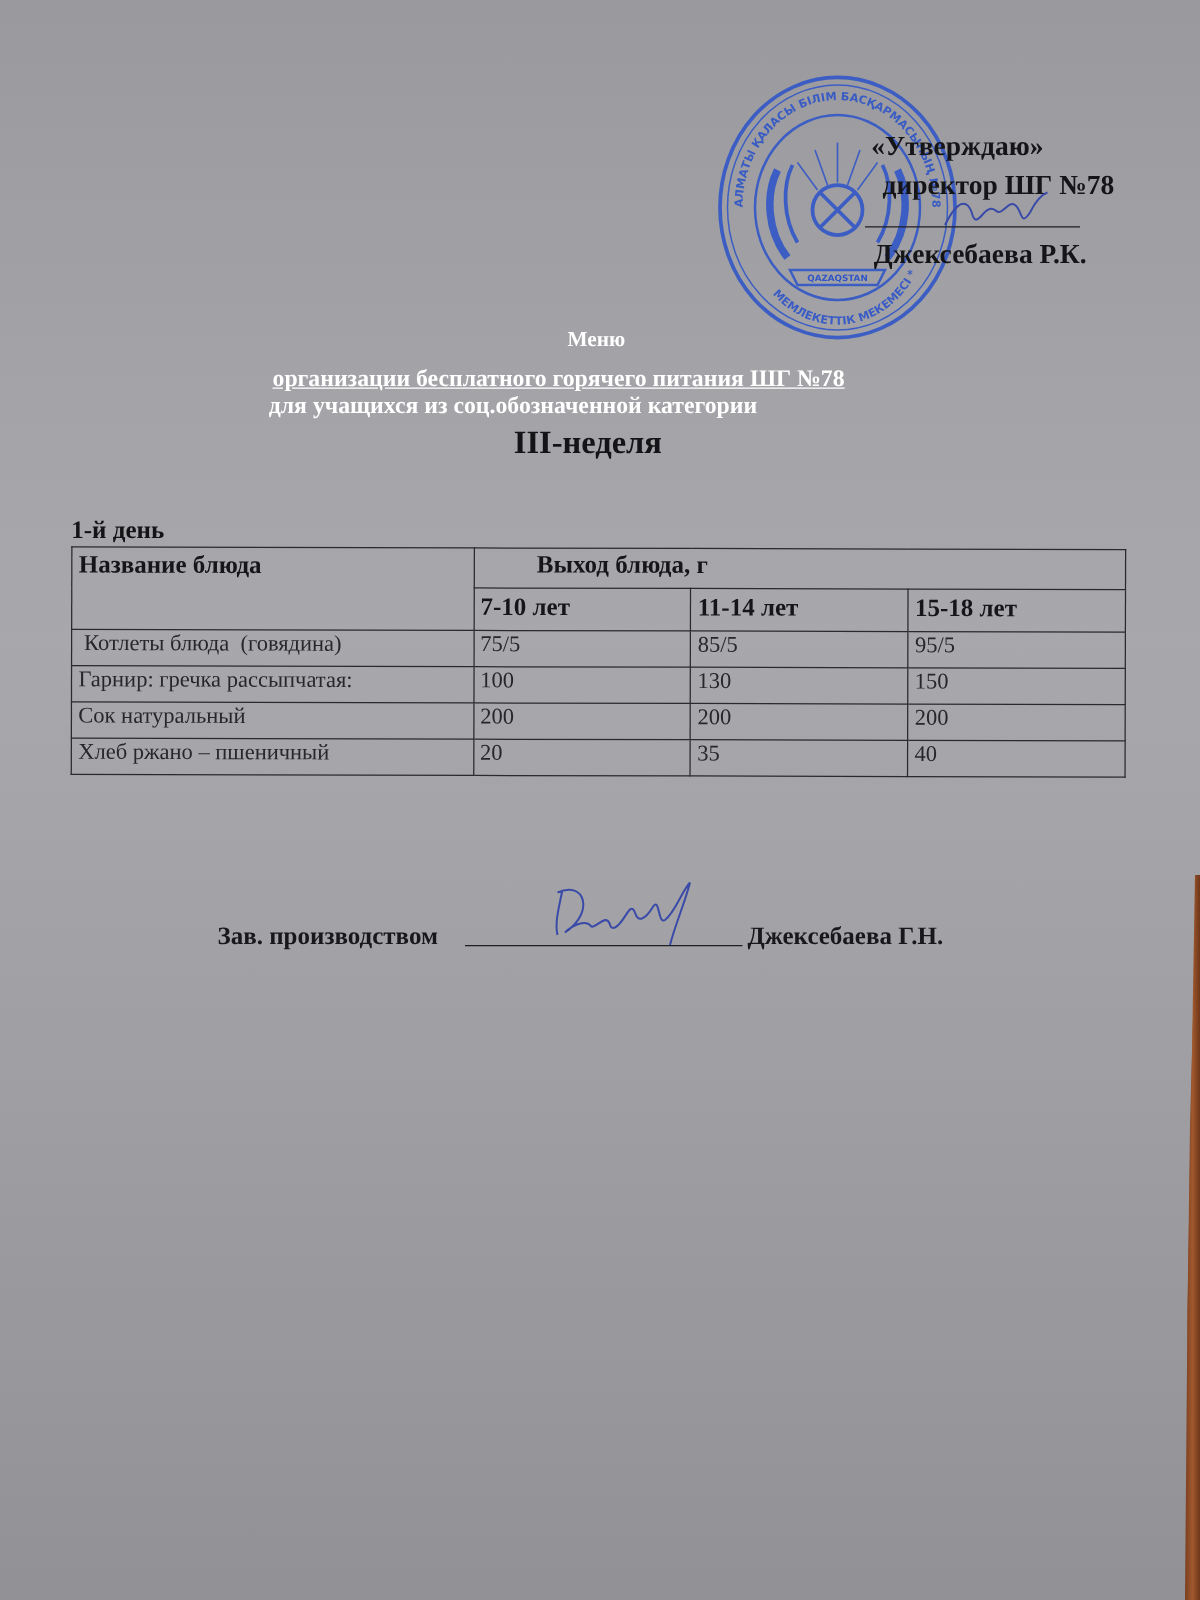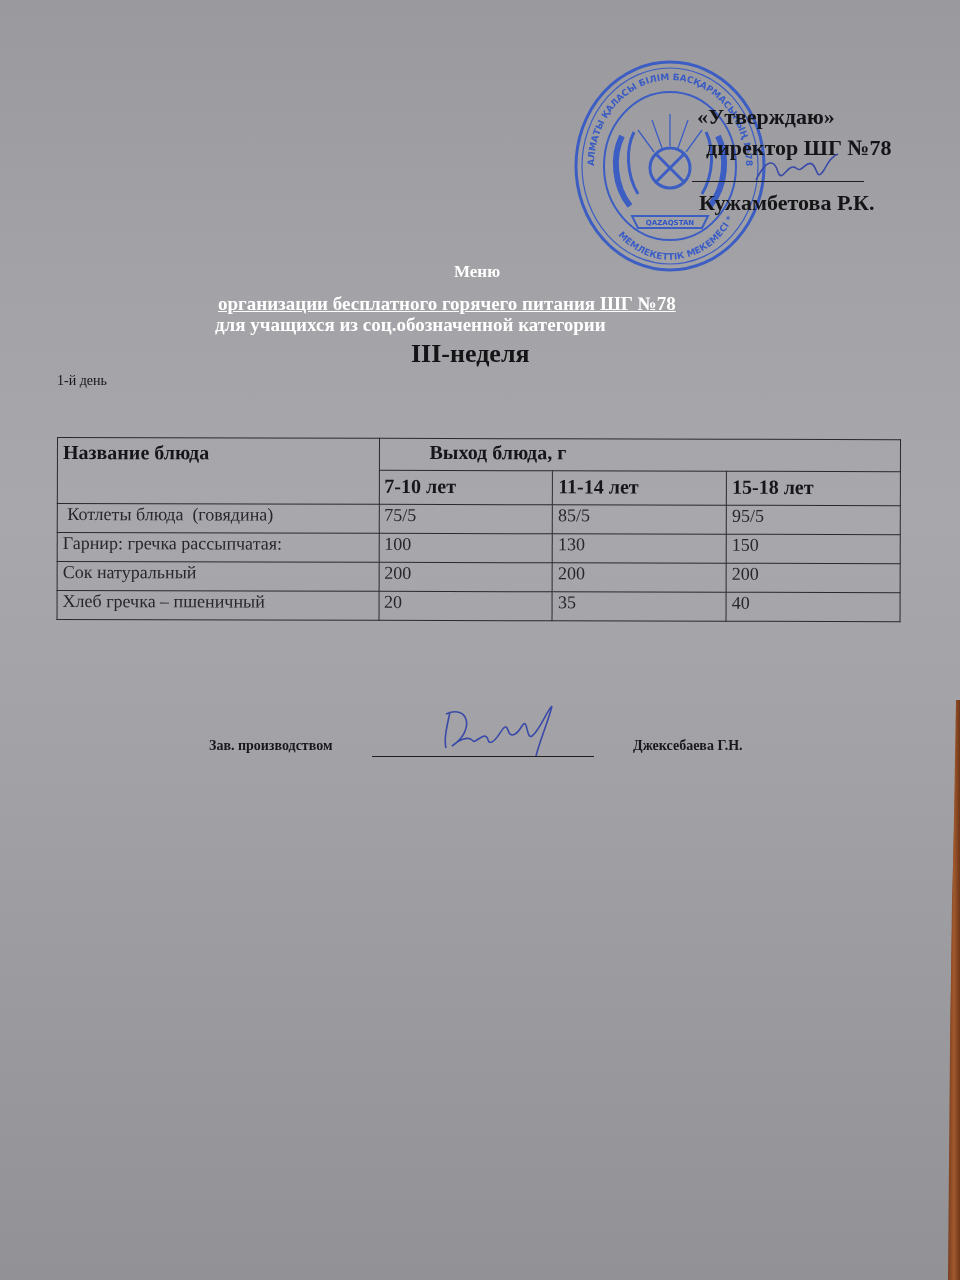--- a/index.html
+++ b/index.html
@@ -26,21 +26,21 @@
     }
     .abs { position: absolute; white-space: nowrap; }
 
     
     .stamp { position: absolute; left: 572px; top: 56px; width: 196px; height: 216px; }
 
     .approve { font-weight: bold; font-size: 22px; color: #151518; }
 
     .title-line { font-weight: bold; font-size: 19px; color: #ffffff; }
     .week { font-weight: bold; font-size: 26px; color: #141416; }
-    .day { font-weight: normal; font-size: 14px; color: #141416; }
+    .day { font-weight: bold; font-size: 20px; color: #141416; margin-top: 40px; }
 
     table.menu {
       position: absolute;
       left: 57px; top: 437px;
       width: 844px;
       border-collapse: collapse;
       transform: rotate(0.15deg);
       transform-origin: left top;
     }
     table.menu td, table.menu th {
@@ -53,21 +53,21 @@
       padding: 0 5px;
       height: 29px;
     }
     table.menu th { font-weight: bold; font-size: 20px; color: #16161a; }
     table.menu th.name-h { height: 66px; padding-top: 3px; width: 340px; }
     table.menu th.out-h { height: 32px; padding-left: 50px; padding-top: 2px; }
     table.menu th.age { height: 34px; padding-top: 4px; }
     table.menu td.num { width: 198px; }
 
     .signline { position: absolute; border-bottom: 1.6px solid #1f1f22; }
-    .footer { font-weight: bold; font-size: 14px; color: #18181b; margin-left: 35px; }
+    .footer { font-weight: bold; font-size: 20px; color: #18181b; }
   </style>
 </head>
 <body>
 
 <div class="paper"></div>
 <div class="edge"></div>
 
 <svg class="stamp" viewBox="0 0 196 216">
   <g fill="none" stroke="#2f55c8" opacity="0.88">
     <ellipse cx="98" cy="110" rx="94" ry="104" stroke-width="3"></ellipse>
@@ -92,21 +92,21 @@
     <textPath href="#arcBot" startOffset="18%">МЕМЛЕКЕТТІК МЕКЕМЕСІ *</textPath>
   </text>
 </svg>
 
 <div class="abs approve" style="left:697px; top:104px;">«Утверждаю»</div>
 <div class="abs approve" style="left:706px; top:135px;">директор ШГ №78</div>
 <div class="signline" style="left:692px; top:181px; width:172px;"></div>
 <svg class="abs" style="left:752px; top:150px;" width="90" height="40" viewBox="0 0 90 40">
   <path d="M4 30 C14 10 22 8 26 22 C30 34 36 12 44 18 C50 24 54 10 60 14 C66 18 64 32 72 20 C76 12 80 6 86 4" fill="none" stroke="#3a4aa8" stroke-width="1.6"></path>
 </svg>
-<div class="abs approve" style="left:699px; top:190px;">Кужамбетова Р.К.</div>
+<div class="abs approve" style="left:699px; top:190px;">Джексебаева Р.К.</div>
 
 <div class="abs title-line" style="left:454px; top:262px; font-size:17px;">Меню</div>
 <div class="abs title-line" style="left:218px; top:293px;text-decoration:underline;">организации бесплатного горячего питания ШГ №78</div>
 <div class="abs title-line" style="left:215px; top:314px;">для учащихся из соц.обозначенной категории</div>
 <div class="abs week" style="left:411px; top:339px;text-align:right;">III-неделя</div>
 <div class="abs day" style="left:57px; top:373px;">1-й день</div>
 
 <table class="menu">
   <tbody>
       <tr>
@@ -130,21 +130,21 @@
     <td class="num">130</td>
     <td class="num">150</td>
   </tr>
   <tr>
     <td>Сок натуральный</td>
     <td class="num">200</td>
     <td class="num">200</td>
     <td class="num">200</td>
   </tr>
   <tr>
-    <td>Хлеб гречка – пшеничный</td>
+    <td>Хлеб ржано – пшеничный</td>
     <td class="num">20</td>
     <td class="num">35</td>
     <td class="num">40</td>
   </tr>
 </tbody>
   </table>
 
 <div class="abs footer" style="left:174px; top:738px;">Зав. производством</div>
 <div class="signline" style="left:372px; top:756px; width:222px;"></div>
 <svg class="abs" style="left:428px; top:700px;" width="150" height="60" viewBox="0 0 150 60">

